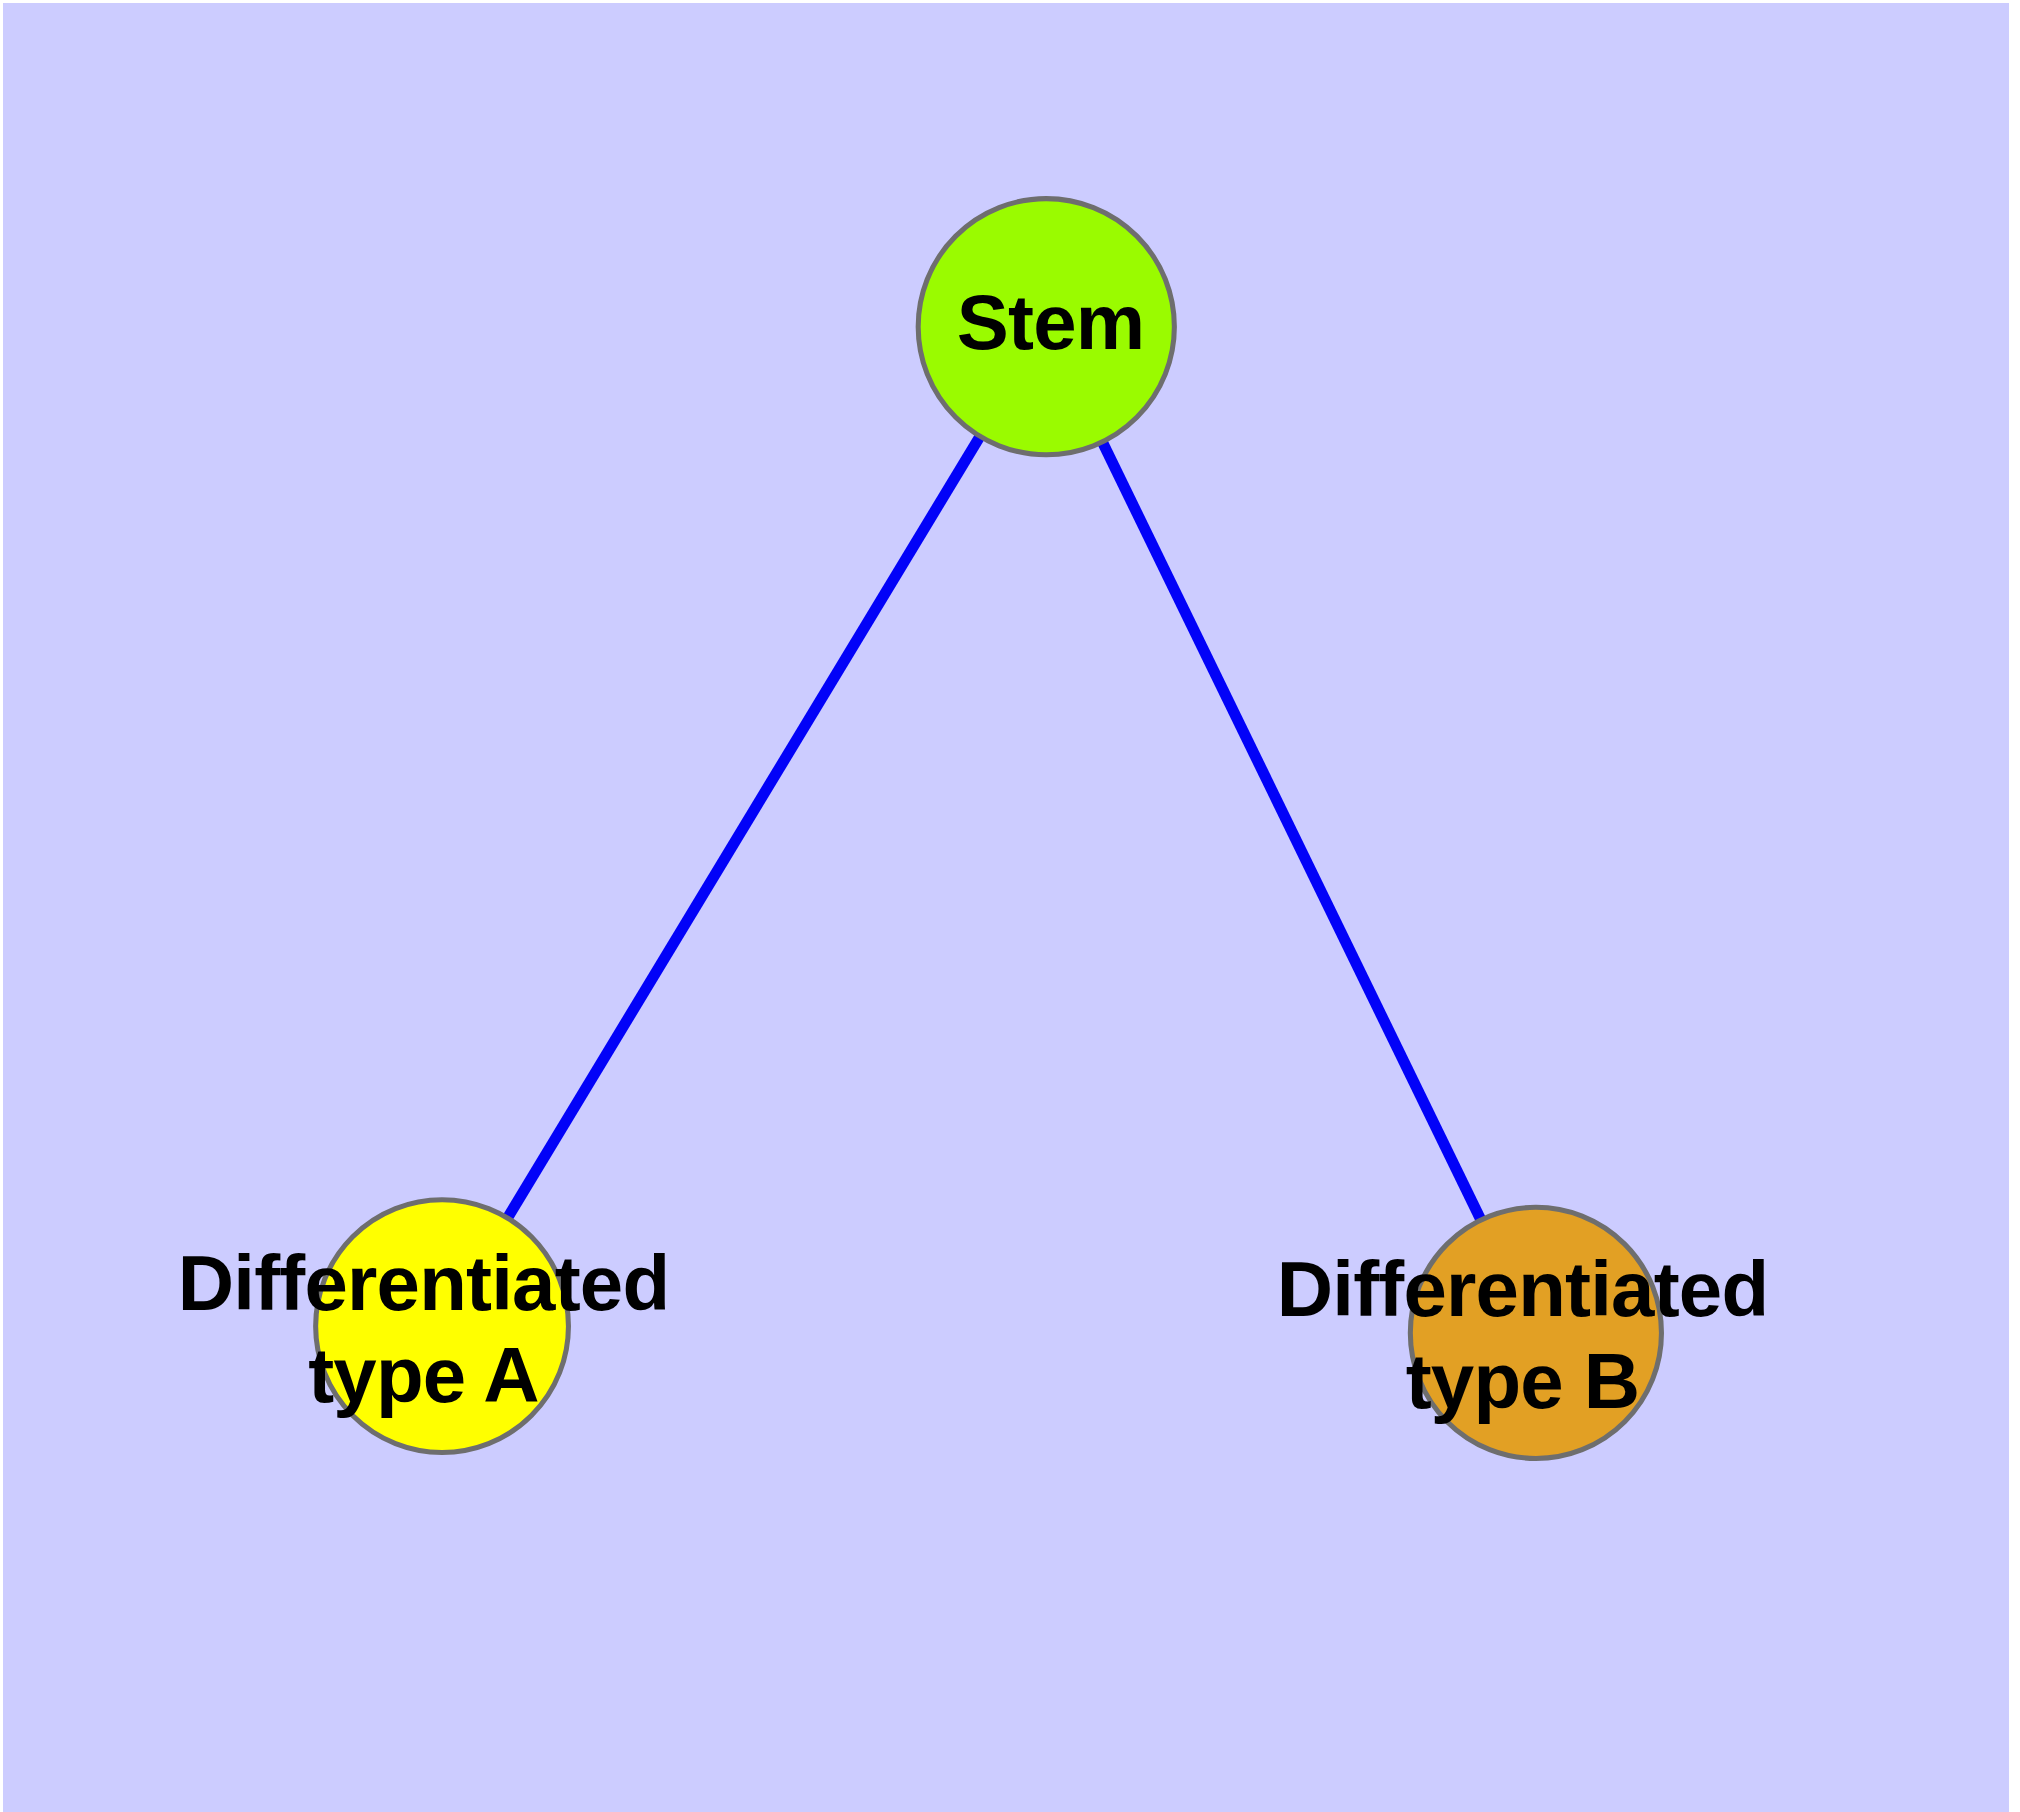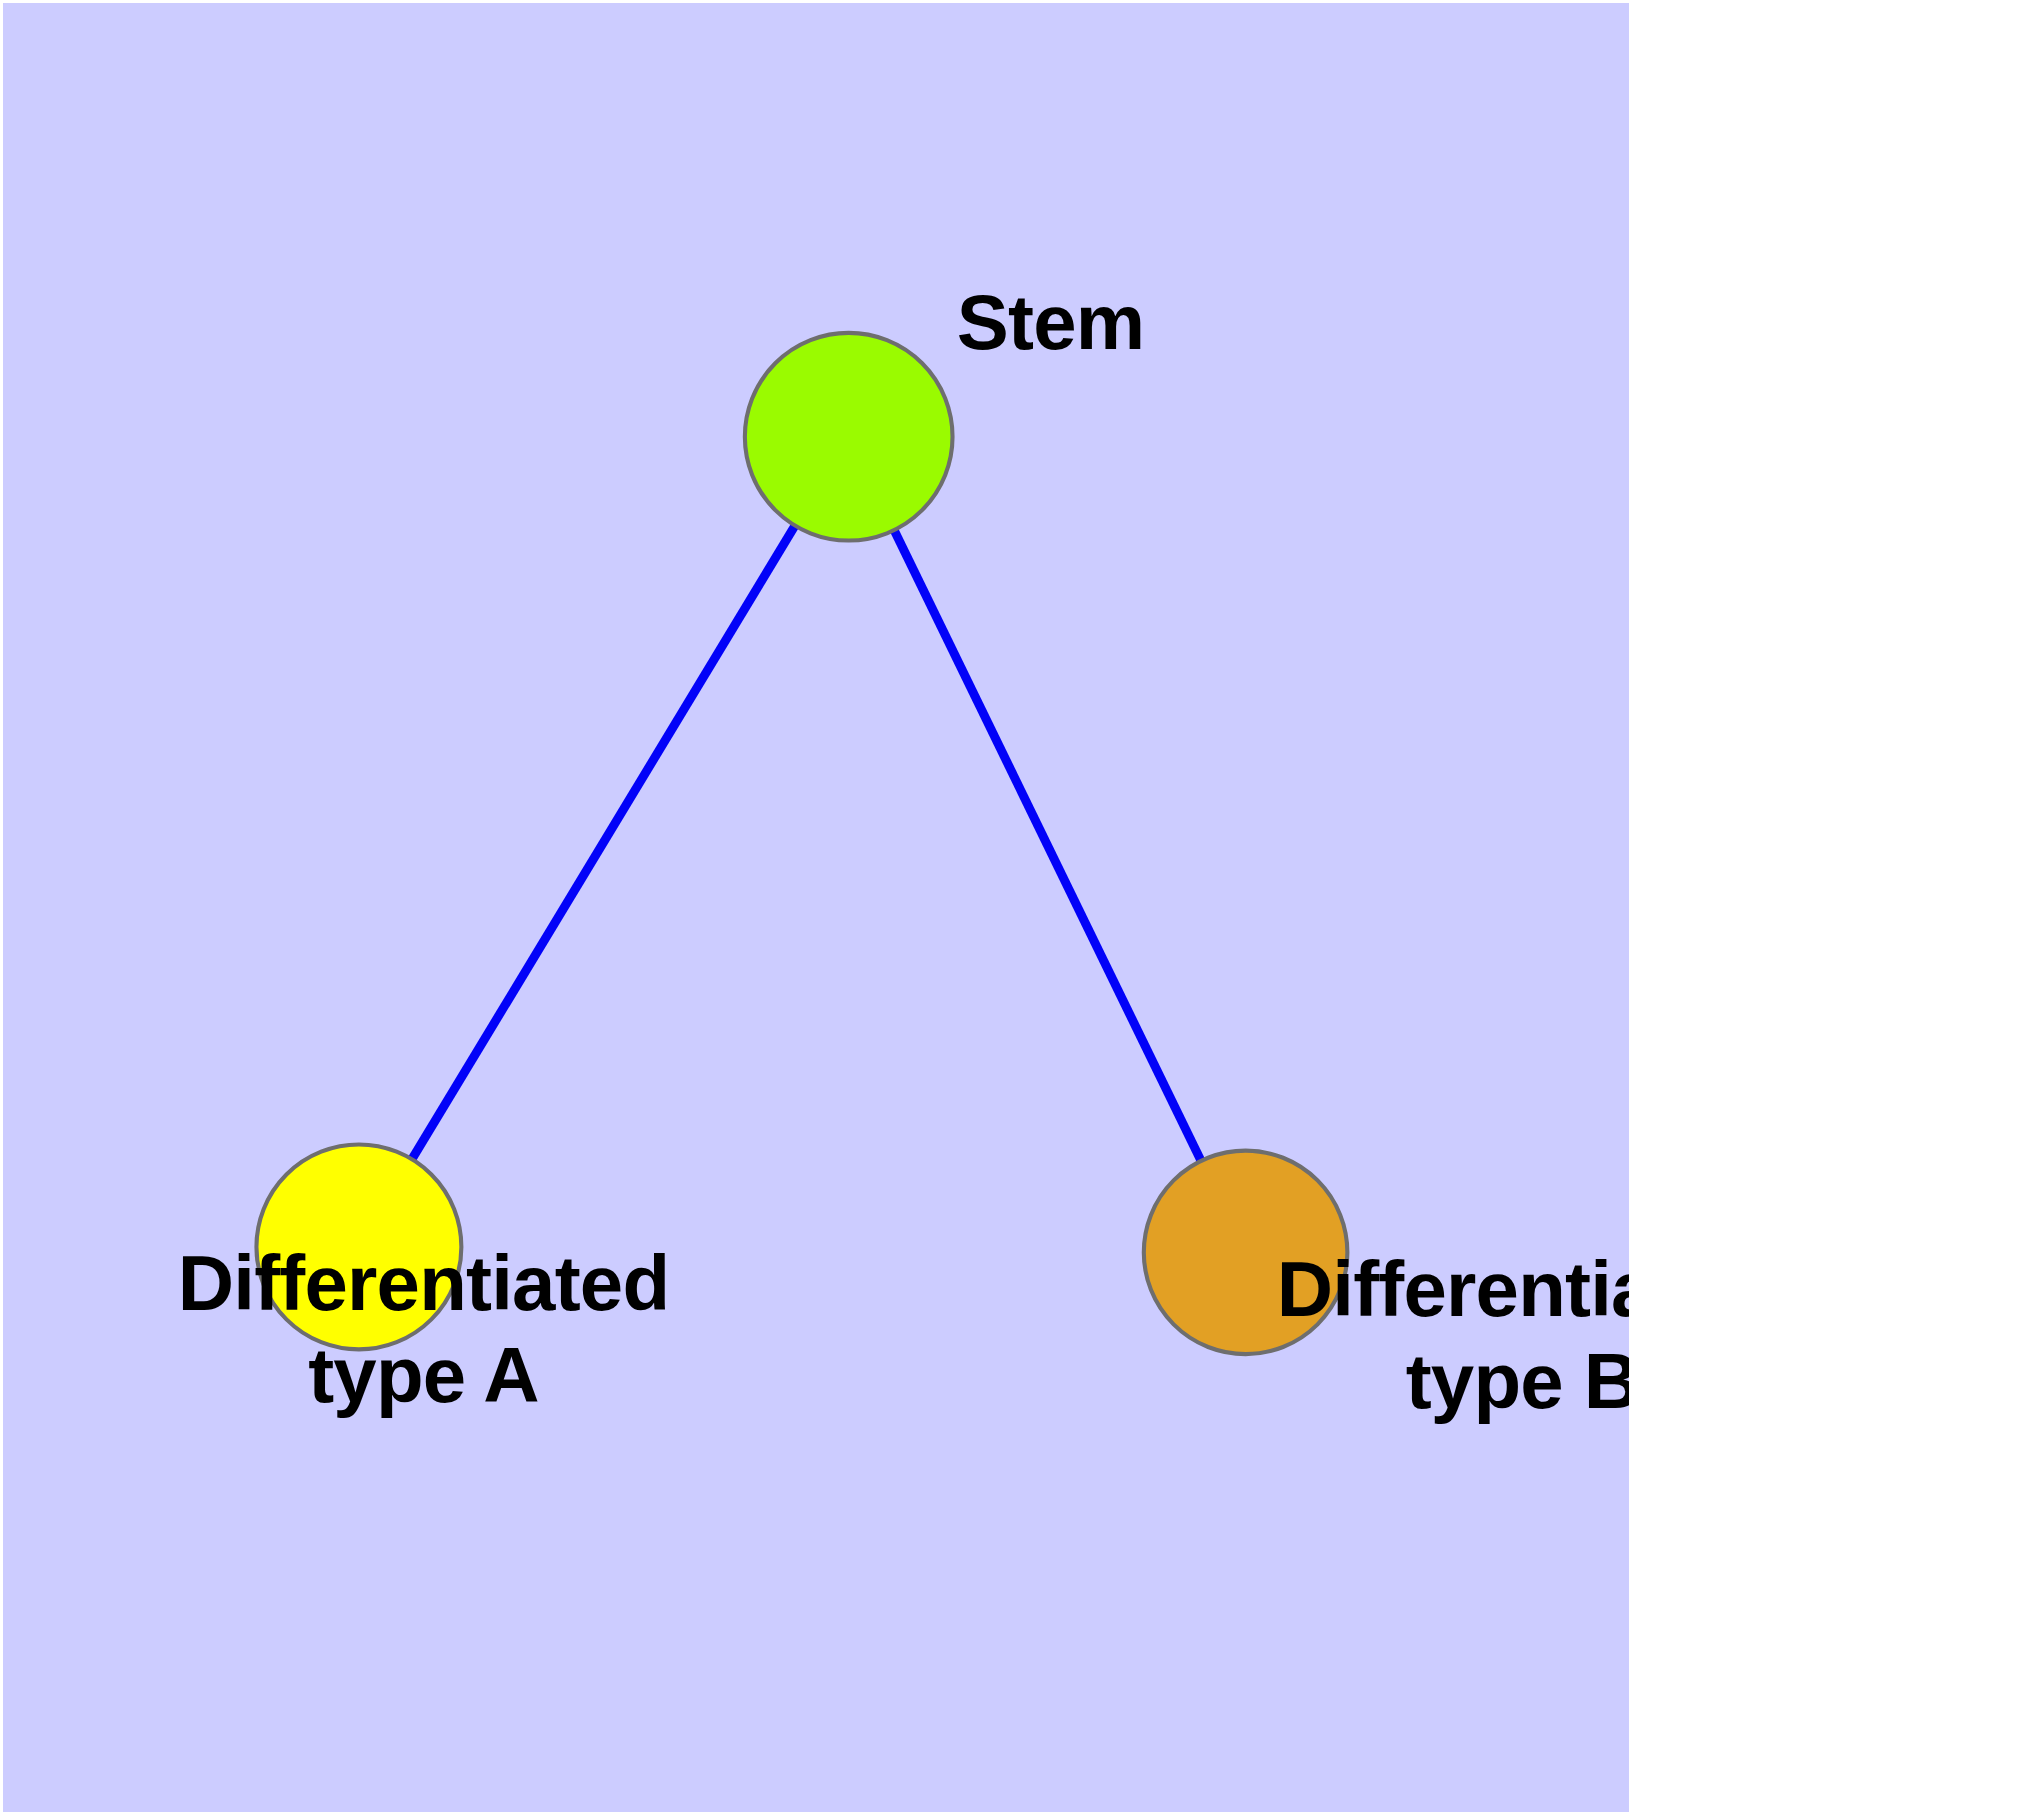--- a/index.html
+++ b/index.html
@@ -3,21 +3,21 @@
 <meta charset="utf-8">
 <style>
   html, body {
     margin: 0;
     padding: 0;
     background: #ffffff;
     font-family: "Liberation Sans", "DejaVu Sans", sans-serif;
   }
   #canvas {
     position: relative;
-    width: 1629px;
+    width: 2009px;
     height: 1812px;
     background: #ffffff;
     overflow: hidden;
   }
   #plot-area {
     position: absolute;
     left: 2.5px;
     top: 2.5px;
     right: 0;
     bottom: 0;

